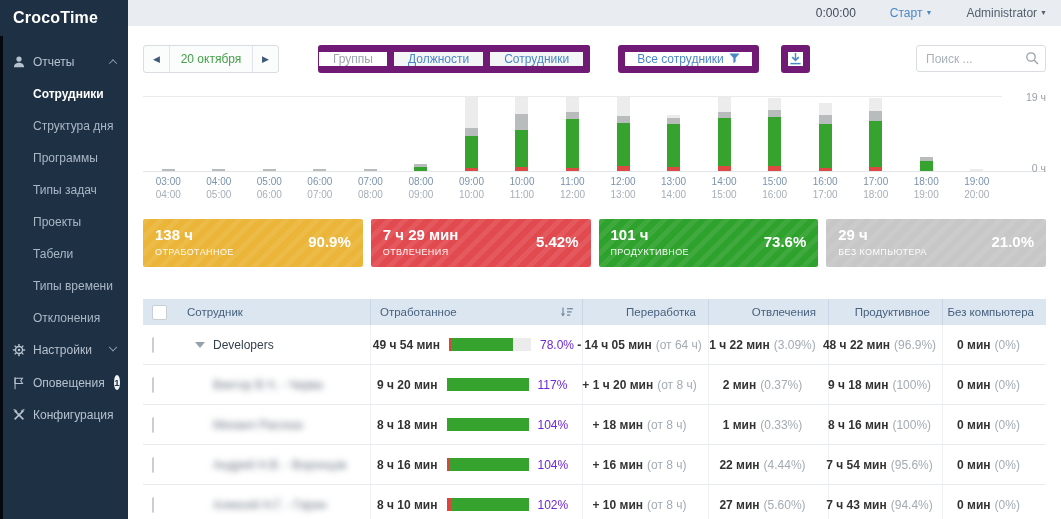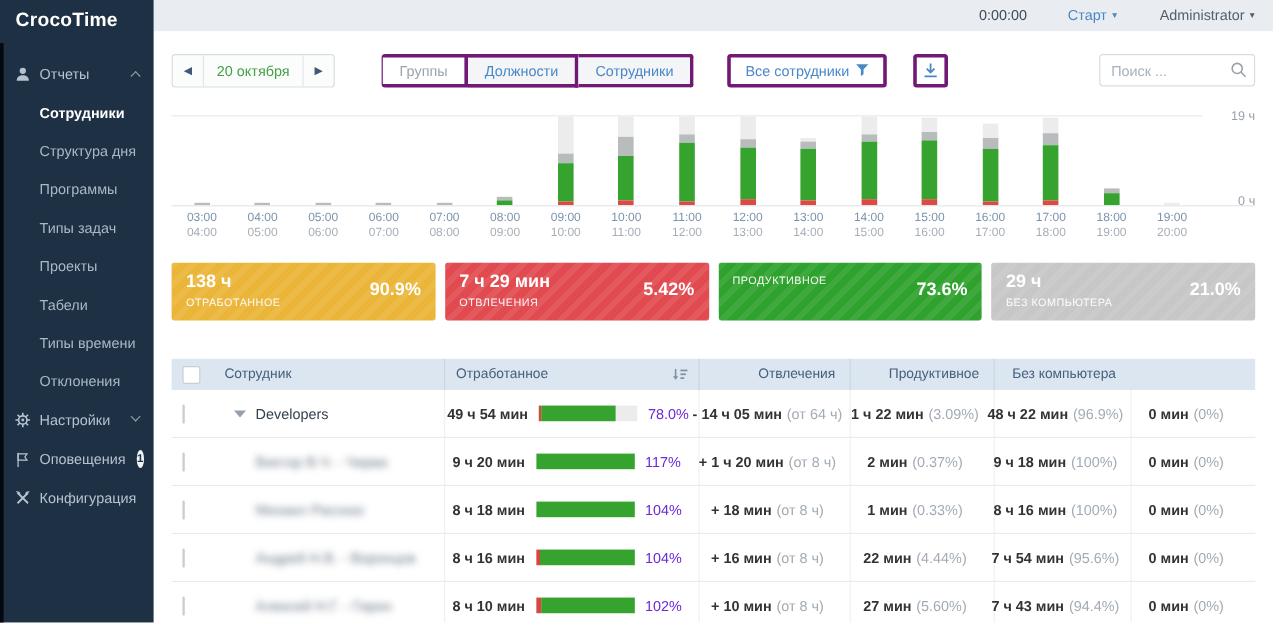--- a/index.html
+++ b/index.html
@@ -24,21 +24,21 @@
   
   .main { flex:1; display:flex; flex-direction:column; min-width:0; }
   .topbar { height:26px; background:#e9edf2; display:flex; justify-content:flex-end; align-items:center; gap:34px; padding:0 14px; font-size:12px; color:#3f4a57; }
   .topbar .start { color:#4a87c6; cursor:pointer; }
   .topbar .user { color:#53606d; cursor:pointer; }
   .caret { font-size:7px; vertical-align:2px; margin-left:3px; }
   .content { padding:0 15px; height:493px; overflow:hidden; }
 
   
   .toolbar { margin-top:18px; display:flex; align-items:center; height:29px; }
-  .btn { height:28px; border:3px solid #701a75; background:#fff; border-radius:3px; font-size:12px; color:#4a87c6; display:inline-flex; align-items:center; justify-content:center; cursor:pointer; font-family:inherit; }
+  .btn { height:28px; border:7px solid #701a75; background:#fff; border-radius:3px; font-size:12px; color:#4a87c6; display:inline-flex; align-items:center; justify-content:center; cursor:pointer; font-family:inherit; }
   .datenav { display:inline-flex; height:28px; border:1px solid #d9dde2; border-radius:3px; overflow:hidden; background:#fbfcfc; }
   .datenav > div { display:flex; align-items:center; justify-content:center; cursor:pointer; }
   .datenav .arrow { width:25px; color:#3e5a77; font-size:9px; }
   .datenav .date { width:84px; color:#43a047; font-size:12px; border-left:1px solid #e2e5e8; border-right:1px solid #e2e5e8; }
   .viewgroup { display:inline-flex; margin-left:39px; }
   .viewgroup .btn { border-radius:0; border-left-width:0; padding:0 14px; background:#f3f5f7; }
   .viewgroup .btn:first-child { border-radius:3px 0 0 3px; border-left-width:1px; }
   .viewgroup .btn:last-child { border-radius:0 3px 3px 0; }
   .viewgroup .btn.active { background:#fff; color:#9ba4ad; }
   .filterbtn { margin-left:28px; padding:0 12px; gap:5px; }
@@ -404,20 +404,21 @@
     <div class="pct">90.9%</div>
   </div>
           <div class="card" style="background: rgb(225, 75, 80);">
     <div class="stripes"></div>
     <div class="val">7 ч 29 мин</div>
     <div class="cap">ОТВЛЕЧЕНИЯ</div>
     <div class="pct">5.42%</div>
   </div>
           <div class="card" style="background: rgb(47, 162, 46);">
     <div class="stripes"></div>
+    <div class="val">101 ч</div>
     <div class="cap">ПРОДУКТИВНОЕ</div>
     <div class="pct">73.6%</div>
   </div>
           <div class="card" style="background: rgb(199, 199, 199);">
     <div class="stripes"></div>
     <div class="val">29 ч</div>
     <div class="cap">БЕЗ КОМПЬЮТЕРА</div>
     <div class="pct">21.0%</div>
   </div>
         </div>
@@ -433,20 +434,21 @@
             <span>
               <svg width="13" height="11" viewBox="0 0 13 11" stroke="#7d90a5" fill="#7d90a5">
                   <path d="M3 0.5v8" fill="none" stroke-width="1.3"></path>
                   <path d="M0.8 6.5L3 9.5l2.2-3z" stroke="none"></path>
                   <rect x="7" y="1" width="6" height="1.4" stroke="none"></rect>
                   <rect x="7" y="4.2" width="4.6" height="1.4" stroke="none"></rect>
                   <rect x="7" y="7.4" width="3.2" height="1.4" stroke="none"></rect>
                 </svg>
             </span>
           </div>
+          <div class="sep h-right">Переработка</div>
           <div class="sep h-right">Отвлечения</div>
           <div class="sep h-right">Продуктивное</div>
           <div class="sep h-right">Без компьютера</div>
         </div>
         <div id="table-body">
             <div class="trow">
     <div><span class="cb"></span></div>
     <div class="cell-name">
       <span class="exp"></span>
       <span>Developers</span>

